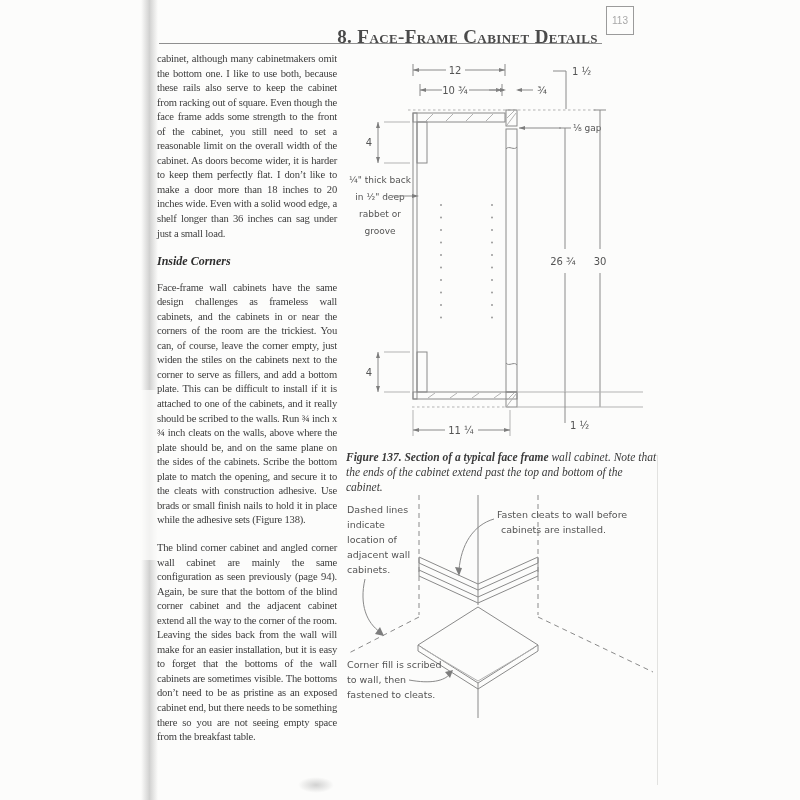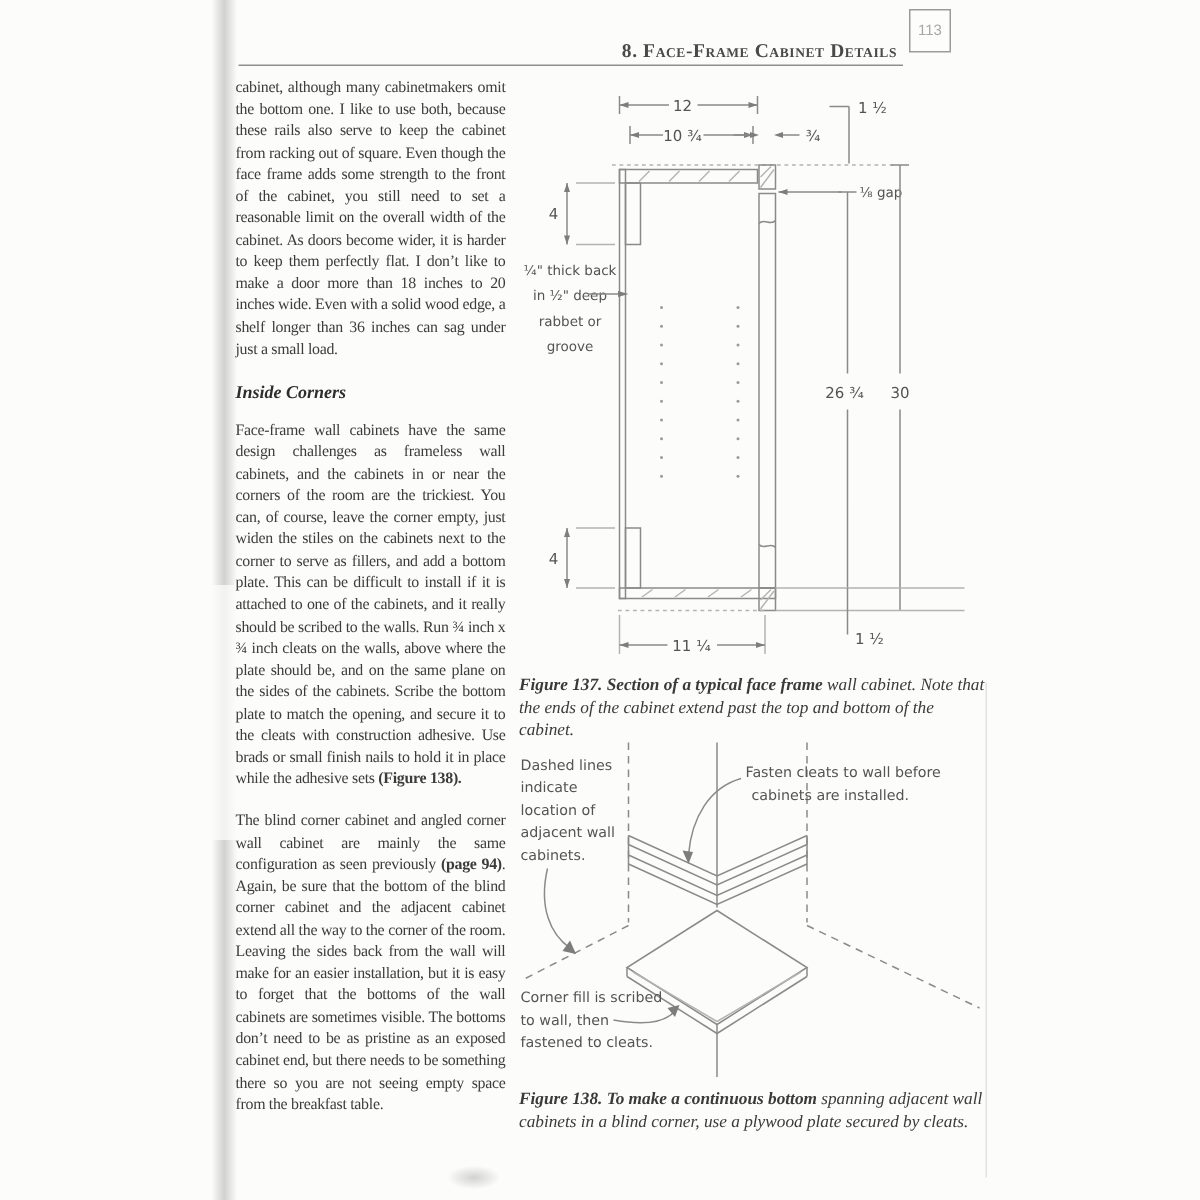--- a/index.html
+++ b/index.html
@@ -7,33 +7,33 @@
   
   .spine{position:absolute;left:141px;top:0;width:17px;height:800px;
     background:linear-gradient(90deg,rgba(110,110,110,0) 0%,rgba(110,110,110,.30) 50%,rgba(110,110,110,0) 100%);}
   .spine-fade{position:absolute;left:138px;top:390px;width:22px;height:170px;background:rgba(252,252,251,.75);}
   .edge{position:absolute;left:657px;top:455px;width:1px;height:330px;background:#e2e2e0;}
   .smudge{position:absolute;left:298px;top:777px;width:36px;height:16px;
     background:radial-gradient(ellipse at center,rgba(140,140,140,.38),rgba(140,140,140,0) 70%);}
   
   .header-title{position:absolute;left:260px;top:26px;width:338px;text-align:right;
     font-family:"Liberation Serif",serif;font-variant:small-caps;font-weight:bold;
-    font-size:13px;letter-spacing:.4px;color:#4a4a4a;}
+    font-size:19px;letter-spacing:.4px;color:#4a4a4a;}
   .rule{position:absolute;left:159px;top:43px;width:443px;height:1px;background:#8f8f8f;}
   .pagebox{position:absolute;left:606px;top:6px;width:26px;height:27px;border:1px solid #9b9b9b;
     display:flex;align-items:center;justify-content:center;background:#fdfdfc;
     font-family:"Liberation Sans",sans-serif;font-size:10px;color:#a8a8a8;}
   
   .column{position:absolute;left:157px;top:52px;width:181px;
     font-family:"Liberation Serif",serif;font-size:10.6px;line-height:14.55px;
     color:#3c3c3c;text-align:justify;letter-spacing:-0.2px;}
   .column p{margin:0 1px 13px 0;}
   .column h2{font-family:"Liberation Serif",serif;font-style:italic;font-weight:bold;
     font-size:12px;margin:5px 0 12px 0;color:#2e2e2e;letter-spacing:0;}
-  .column b{font-weight:bold;}
+  .column b{font-weight:normal;}
   
   .fig{position:absolute;}
   .ln{stroke:#8a8a8a;stroke-width:1;fill:none;}
   .lt{stroke:#b3b3b3;stroke-width:1;fill:none;}
   .dash{stroke-dasharray:5 4;}
   .dash2{stroke-dasharray:2.5 2.5;}
   .arr{fill:#7d7d7d;stroke:none;}
   text.hand{font-family:"DejaVu Sans",sans-serif;fill:#545454;}
   .dim{font-size:10px;}
   .lbl{font-size:9px;}
@@ -251,14 +251,13 @@
       <polygon class="arr" points="114,83 110,74 117,75"></polygon>
 
       <text class="hand lbl138" x="2" y="175">Corner fill is scribed</text>
       <text class="hand lbl138" x="2" y="190">to wall, then</text>
       <text class="hand lbl138" x="2" y="205">fastened to cleats.</text>
       <path class="ln" d="M64,187 C86,191 99,188 105,181"></path>
       <polygon class="arr" points="108,177 100,179 105,185"></polygon>
     </g>
   </svg>
 
-  <div class="caption" style="top:726px;"><b>Figure 138. To make a continuous bottom</b><span> spanning adjacent wall cabinets in a blind corner, use a plywood plate secured by cleats.</span></div>
 </div>
 
 </body></html>

